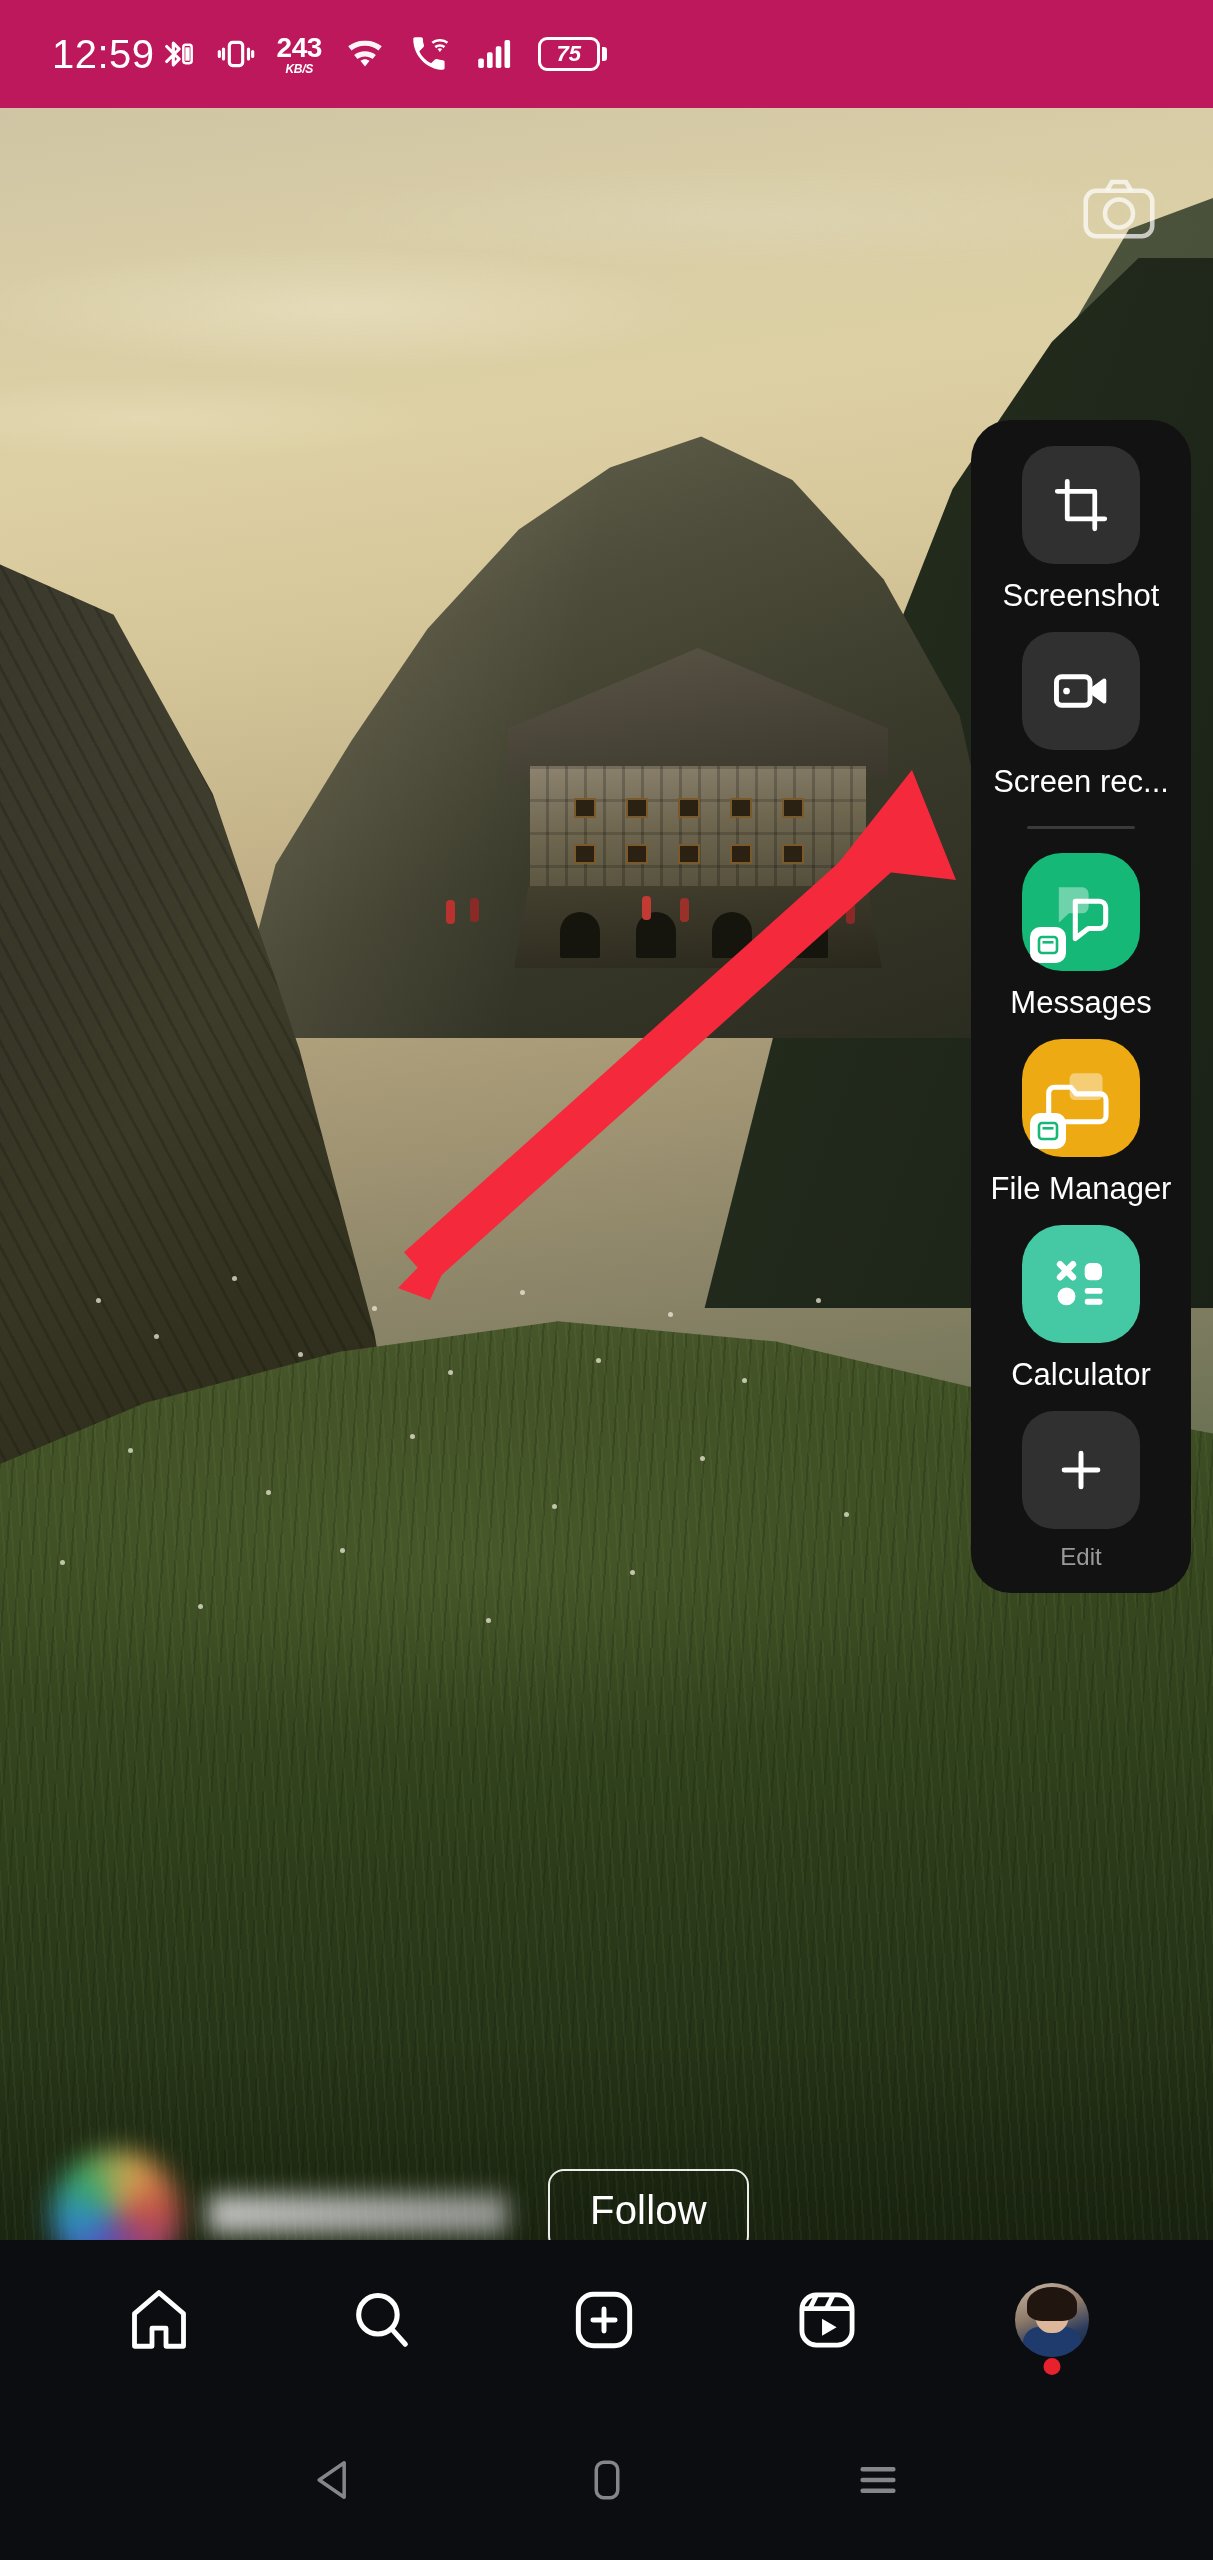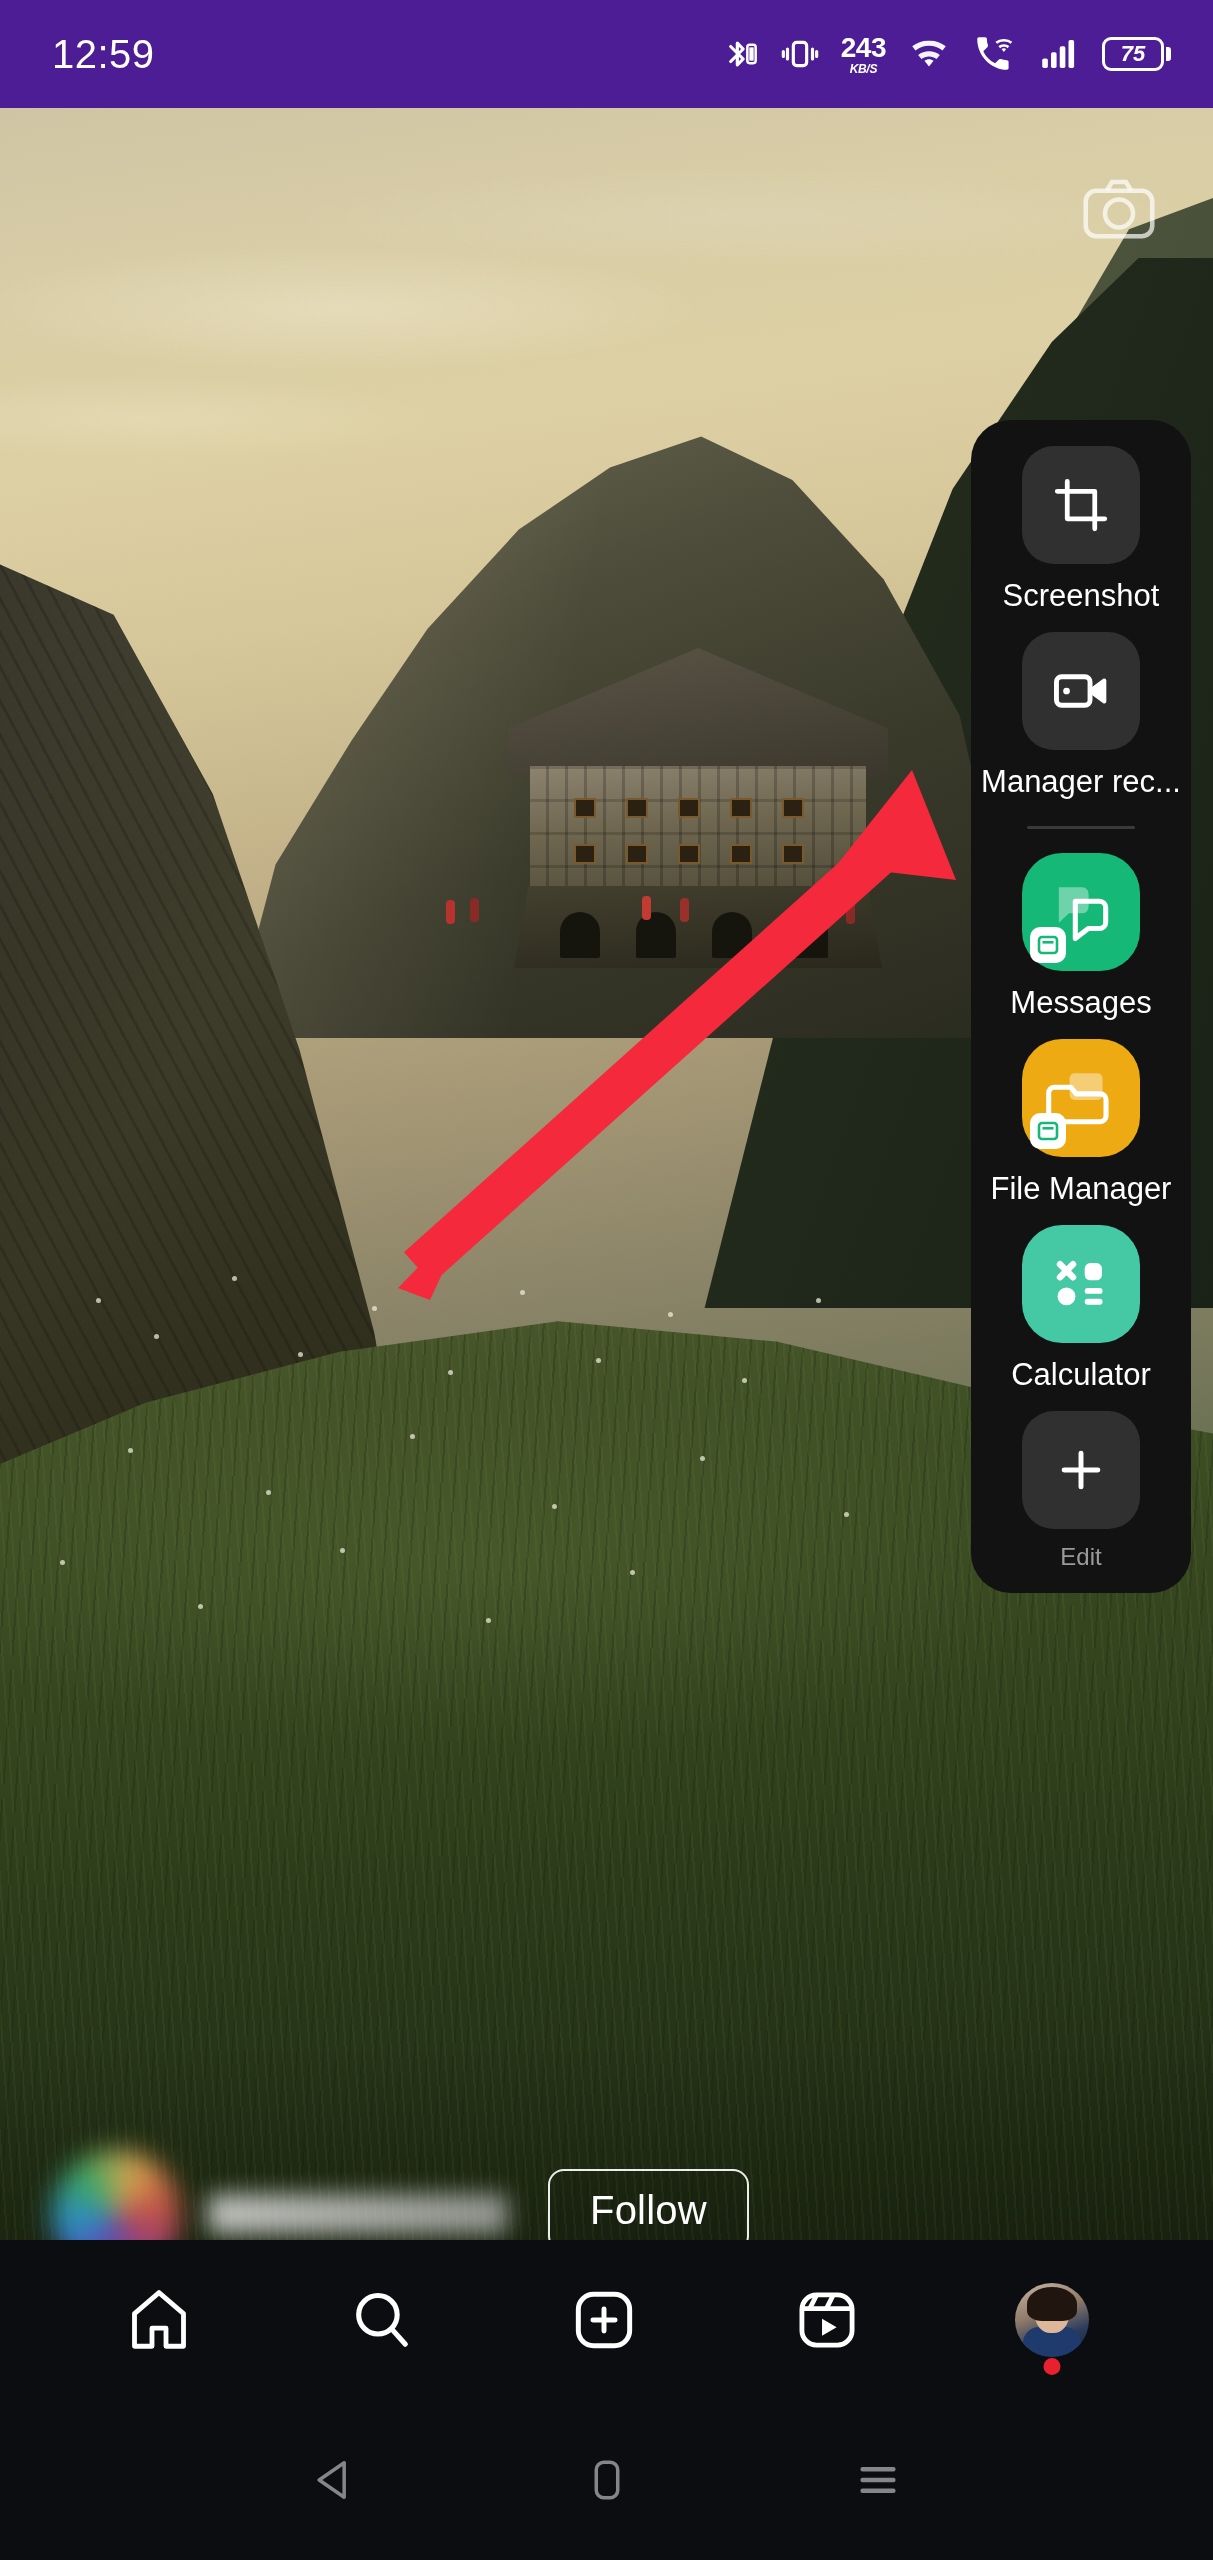--- a/index.html
+++ b/index.html
@@ -7,22 +7,22 @@
     width:1213px; height:2560px;
     background:#000;
     font-family:"Liberation Sans", sans-serif;
     overflow:hidden;
   }
   .phone { position:relative; width:1213px; height:2560px; background:#000; overflow:hidden; }
 
   
   .statusbar {
     position:absolute; top:0; left:0; width:1213px; height:108px;
-    background:#4c1d95; display:flex; align-items:center;
-    justify-content:space-between; padding:0 42px 0 52px; z-index:60;
+    background:#be185d; display:flex; align-items:center;
+    padding:0 42px 0 52px; z-index:60;
   }
   .clock { color:#fff; font-size:40px; letter-spacing:.5px; font-weight:400; }
   .sb-icons { display:flex; align-items:center; gap:21px; }
   .sb-icons svg { display:block; }
   .netspeed { display:flex; flex-direction:column; align-items:center; line-height:1; }
   .netspeed .n { color:#fff; font-size:28px; font-weight:700; letter-spacing:-.5px; }
   .netspeed .u { color:#fff; font-size:12px; font-weight:700; letter-spacing:-.3px; margin-top:1px;font-style:italic;}
   .batt { position:relative; display:flex; align-items:center;font-style:italic; }
   .batt .shell {
     width:62px; height:34px; border:3px solid #fff; border-radius:9px;
@@ -427,21 +427,21 @@
     </div>
 
     <div class="side-item">
       <div class="tile">
         <svg width="62" height="62" viewBox="0 0 24 24" fill="none">
           <rect x="2.5" y="6.5" width="13" height="11" rx="2" stroke="#fff" stroke-width="1.9"></rect>
           <circle cx="6.4" cy="12" r="1.3" fill="#fff"></circle>
           <path d="M16 10.6l4.6-3.3c.5-.4 1.2 0 1.2.6v8.2c0 .6-.7 1-1.2.6L16 13.4v-2.8z" fill="#fff"></path>
         </svg>
       </div>
-      <div class="side-label">Manager rec...</div>
+      <div class="side-label">Screen rec...</div>
     </div>
 
     <div class="side-divider"></div>
 
     <div class="side-item">
       <div class="appicon squircle" style="background:#16b877; position:relative;">
         <svg width="76" height="76" viewBox="0 0 24 24" fill="none">
           <path d="M5 4.2h7.4a2 2 0 0 1 2 2v4.2a2 2 0 0 1-2 2H8.2L5 15.4V4.2z" fill="rgba(255,255,255,.38)"></path>
           <path d="M10.2 8.6h7.6a2 2 0 0 1 2 2v4.6a2 2 0 0 1-2 2h-3.5l-4.1 3.2V8.6z" stroke="#fff" stroke-width="1.6" stroke-linejoin="round"></path>
         </svg>

